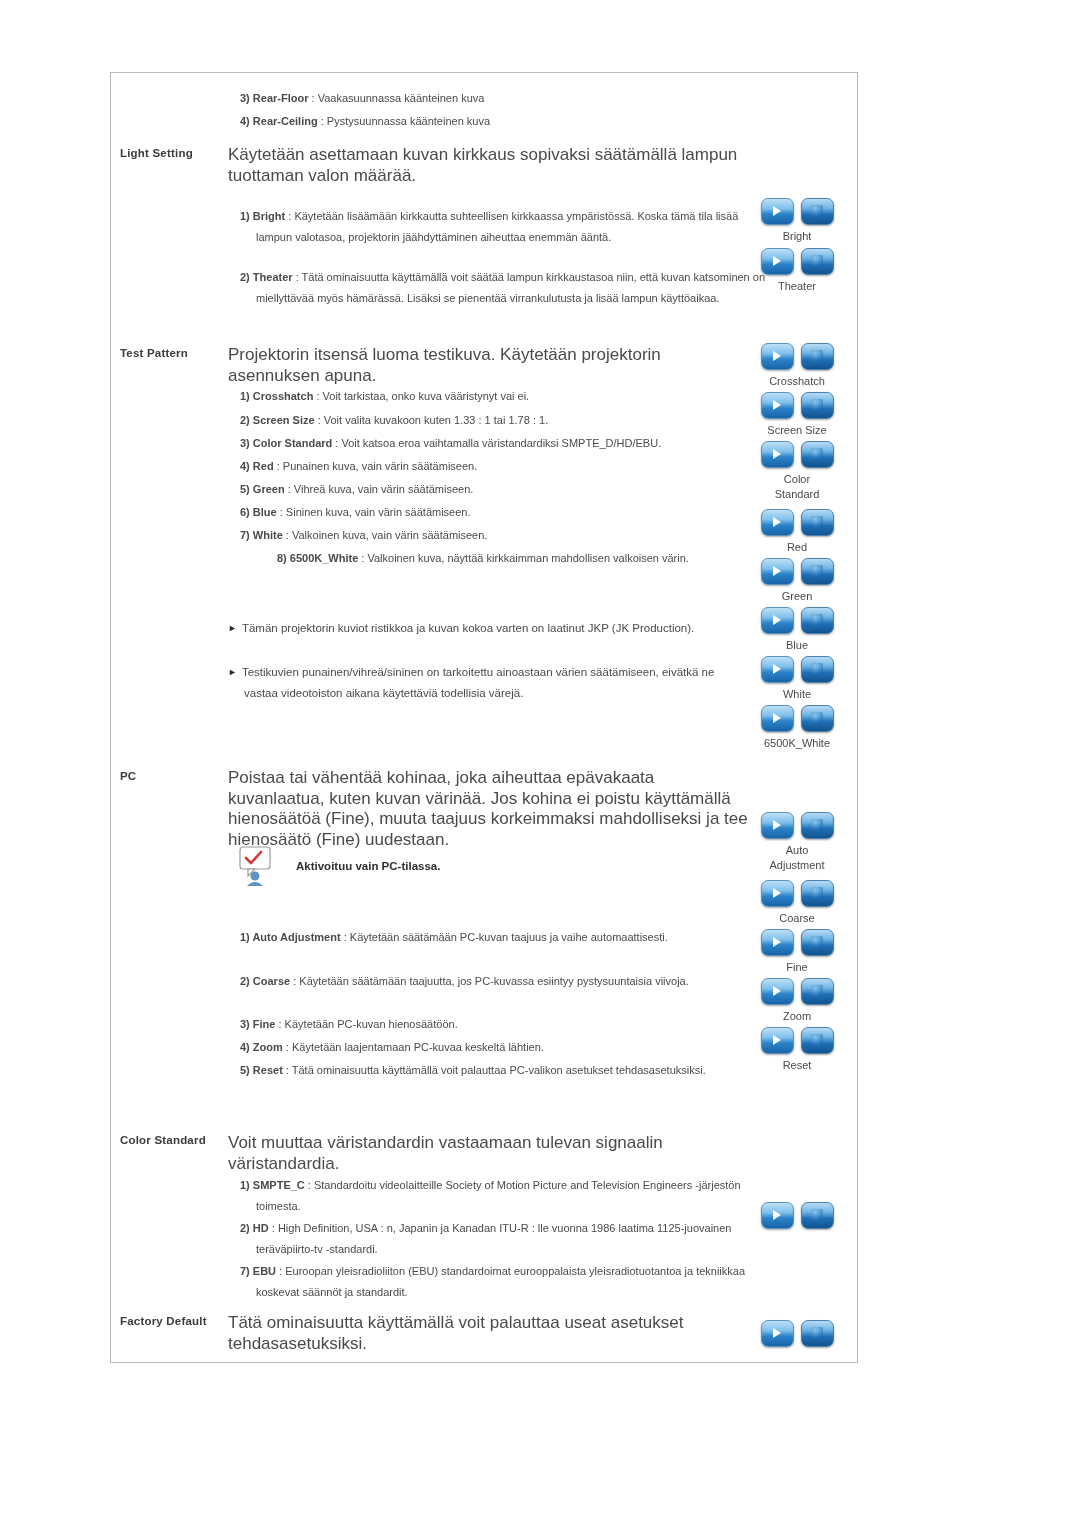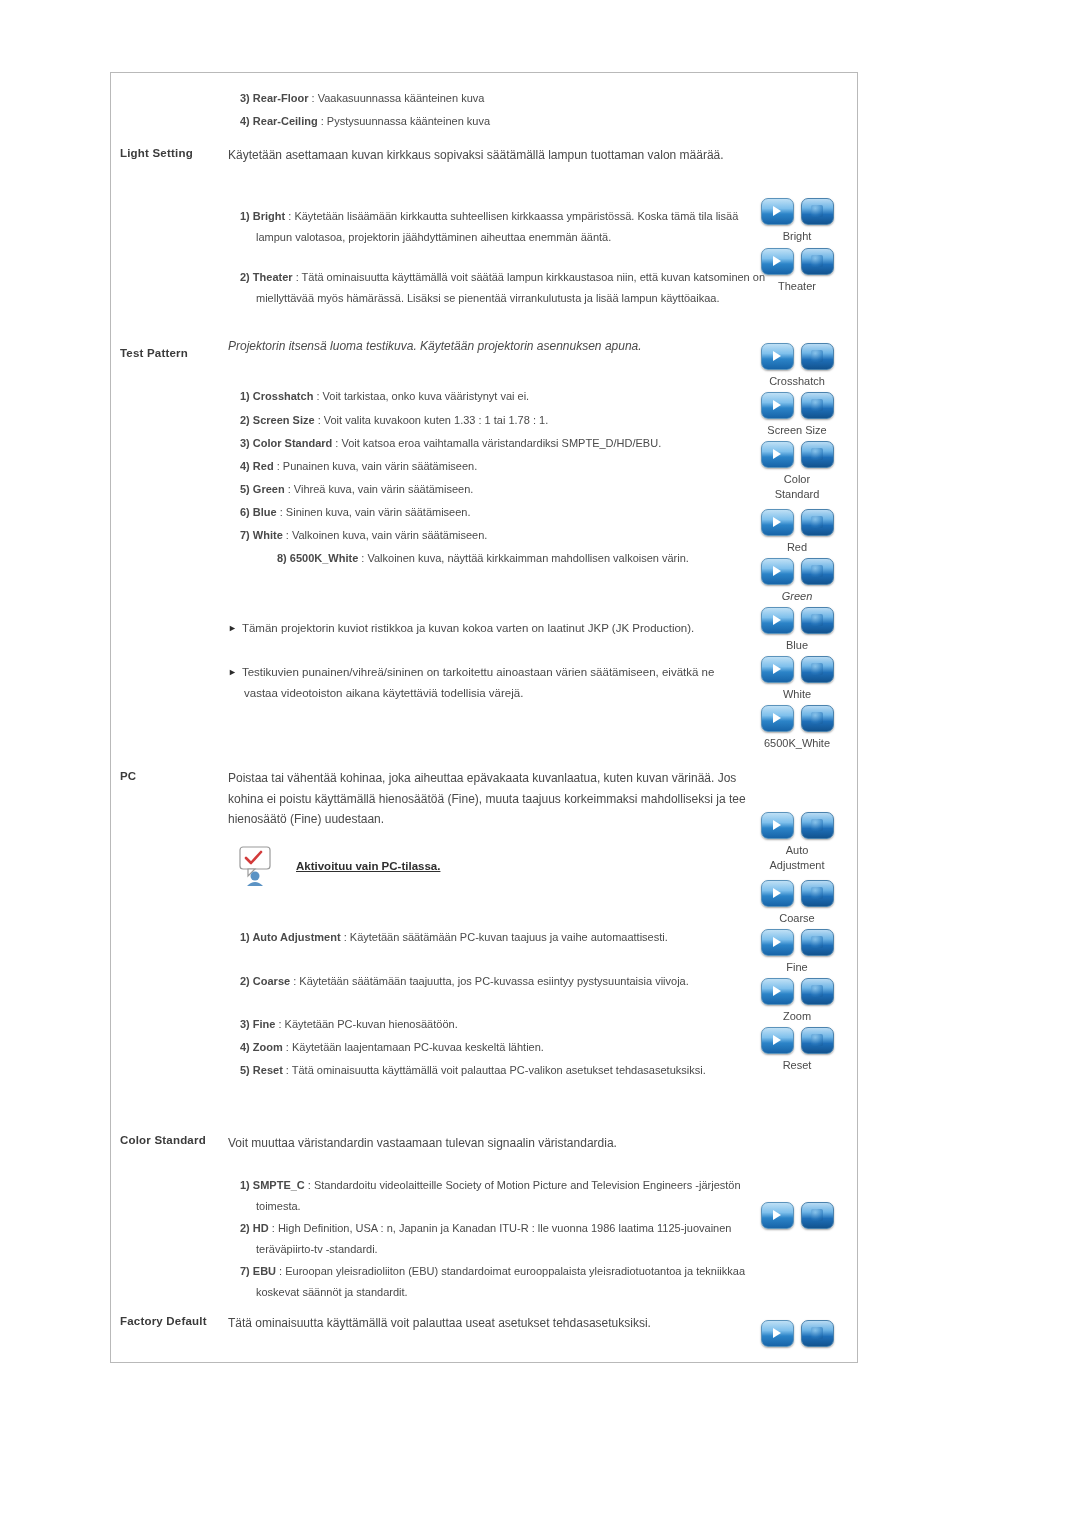--- a/index.html
+++ b/index.html
@@ -36,21 +36,21 @@
     position: absolute;
     left: 120px;
     font-size: 11.5px;
     font-weight: bold;
     color: #3b3b3b;
     letter-spacing: 0.2px;
   }
   .body-text {
     position: absolute;
     left: 228px;
-    font-size: 12px;
+    font-size: 17px;
     line-height: 20.5px;
     color: #4a4a4a;
     width: 525px;
   }
   .num-item {
     position: absolute;
     left: 240px;
     font-size: 11px;
     line-height: 20.5px;
     color: #4a4a4a;
@@ -134,21 +134,20 @@
   }
   .note-icon {
     width: 56px;
     height: 42px;
     position: relative;
   }
   .note-text {
     font-size: 11.5px;
     font-weight: bold;
     color: #2f2f2f;
-    text-decoration: underline;
   }
 </style>
 </head>
 <body>
 
 <div class="page-frame"></div>
 
 <div class="content">
 
   <div class="num-item" style="top:88px;">
@@ -167,21 +166,21 @@
   <div class="num-item" style="top:206px;">
     <span><b>1) Bright</b> : Käytetään lisäämään kirkkautta suhteellisen kirkkaassa ympäristössä. Koska tämä tila lisää lampun valotasoa, projektorin jäähdyttäminen aiheuttaa enemmän ääntä.</span>
   </div>
   <div class="num-item" style="top:267px;">
     <span><b>2) Theater</b> : Tätä ominaisuutta käyttämällä voit säätää lampun kirkkaustasoa niin, että kuvan katsominen on miellyttävää myös hämärässä. Lisäksi se pienentää virrankulutusta ja lisää lampun käyttöaikaa.</span>
   </div>
 
   <div class="label-col" style="top:347px;">
     <span>Test Pattern</span>
   </div>
-  <div class="body-text" style="top:336px;font-style:italic;">
+  <div class="body-text" style="top:345px;">
     <span>Projektorin itsensä luoma testikuva. Käytetään projektorin asennuksen apuna.</span>
   </div>
   <div class="num-item" style="top:386px;">
     <span><b>1) Crosshatch</b> : Voit tarkistaa, onko kuva vääristynyt vai ei.</span>
   </div>
   <div class="num-item" style="top:410px;">
     <span><b>2) Screen Size</b> : Voit valita kuvakoon kuten 1.33 : 1 tai 1.78 : 1.</span>
   </div>
   <div class="num-item" style="top:433px;">
     <span><b>3) Color Standard</b> : Voit katsoa eroa vaihtamalla väristandardiksi SMPTE_D/HD/EBU.</span>
@@ -310,21 +309,21 @@
   </div>
 
   <div class="btn-group" style="left:742px; top:509px;">
     <div class="btn-pair">
       <div class="rbtn play"></div>
       <div class="rbtn blue"></div>
     </div>
     <div class="btn-caption">Red</div>
   </div>
 
-  <div class="btn-group" style="left:742px; top:558px;font-style:italic;">
+  <div class="btn-group" style="left:742px; top:558px;">
     <div class="btn-pair">
       <div class="rbtn play"></div>
       <div class="rbtn blue"></div>
     </div>
     <div class="btn-caption">Green</div>
   </div>
 
   <div class="btn-group" style="left:742px; top:607px;">
     <div class="btn-pair">
       <div class="rbtn play"></div>

